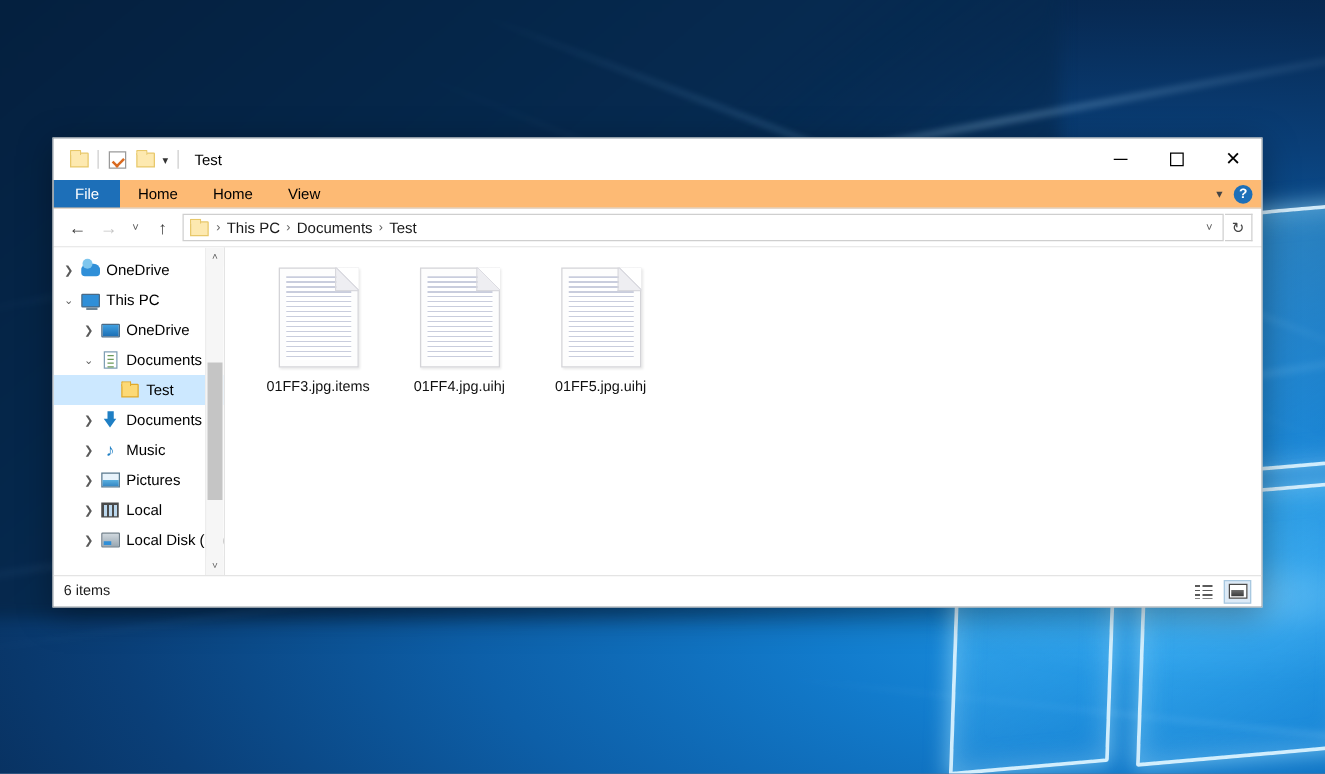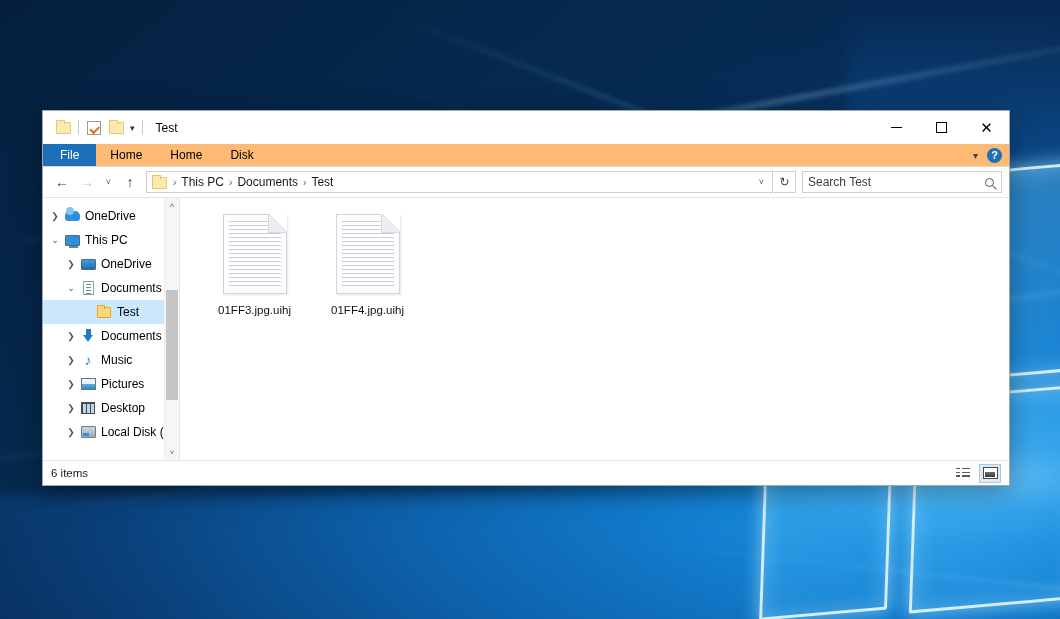--- a/index.html
+++ b/index.html
@@ -407,21 +407,21 @@
         <div class="wc close">
             <span class="wc-close">✕</span>
           </div>
       </div>
     </div>
 
     <div class="ribbon">
       <div class="tab file">File</div>
       <div class="tab">Home</div>
       <div class="tab">Home</div>
-      <div class="tab">Disk</div>
+      <div class="tab">View</div>
       <div class="ribbon-right">
         <div class="chev-down">▾</div>
         <div class="help-ico">?</div>
       </div>
     </div>
 
     <div class="addrbar">
       <div class="navbtn">←</div>
       <div class="navbtn dim">→</div>
       <div class="navbtn small">˅</div>
@@ -432,24 +432,20 @@
         <span class="crumb-sep">›</span>
         <span class="crumb">This PC</span>
         <span class="crumb-sep">›</span>
         <span class="crumb">Documents</span>
         <span class="crumb-sep">›</span>
         <span class="crumb">Test</span>
         <span class="addr-caret">˅</span>
       </div>
       <div class="refresh-btn">↻</div>
 
-      <div class="search-field">
-        <span class="search-ph">Search Test</span>
-        <span class="mag"></span>
-      </div>
     </div>
 
     <div class="wbody">
 
       <div class="navpane">
         <div id="nav-list">
             <div class="nav-item" style="padding-left: 4px;">
               <span class="exp">❯</span>
               <span class="nav-ico">
                 <span class="ic-onedrive"></span>
@@ -503,21 +499,21 @@
               <span class="nav-ico">
                 <span class="ic-pic"></span>
               </span>
               <span class="nav-label">Pictures</span>
             </div>
             <div class="nav-item" style="padding-left: 20px;">
               <span class="exp">❯</span>
               <span class="nav-ico">
                 <span class="ic-vid"></span>
               </span>
-              <span class="nav-label">Desktop</span>
+              <span class="nav-label">Local</span>
             </div>
             <div class="nav-item" style="padding-left: 20px;">
               <span class="exp">❯</span>
               <span class="nav-ico">
                 <span class="ic-disk"></span>
               </span>
               <span class="nav-label">Local Disk (C:)</span>
             </div>
           </div>
         <div class="navscroll">
@@ -528,28 +524,35 @@
       </div>
 
       <div class="splitter"></div>
 
       <div class="filearea" id="file-list">
           <div class="file-tile">
             <div class="doc-icon">
               <div class="doc-lines"></div>
               <div class="doc-fold"></div>
             </div>
-            <div class="file-label">01FF3.jpg.uihj</div>
+            <div class="file-label">01FF3.jpg.items</div>
           </div>
           <div class="file-tile">
             <div class="doc-icon">
               <div class="doc-lines"></div>
               <div class="doc-fold"></div>
             </div>
             <div class="file-label">01FF4.jpg.uihj</div>
+          </div>
+          <div class="file-tile">
+            <div class="doc-icon">
+              <div class="doc-lines"></div>
+              <div class="doc-fold"></div>
+            </div>
+            <div class="file-label">01FF5.jpg.uihj</div>
           </div>
         </div>
     </div>
 
     <div class="statusbar">
       <span>6 items</span>
       <div class="status-views">
         <div class="vbtn">
             <span class="ic-details"></span>
           </div>

